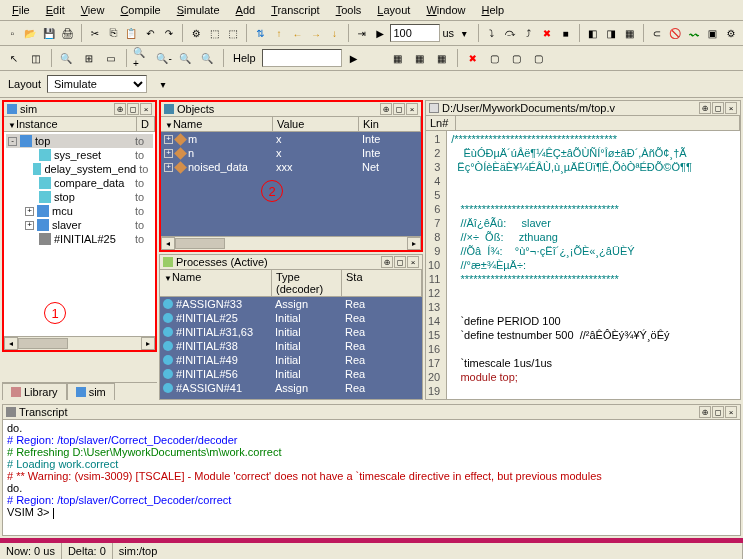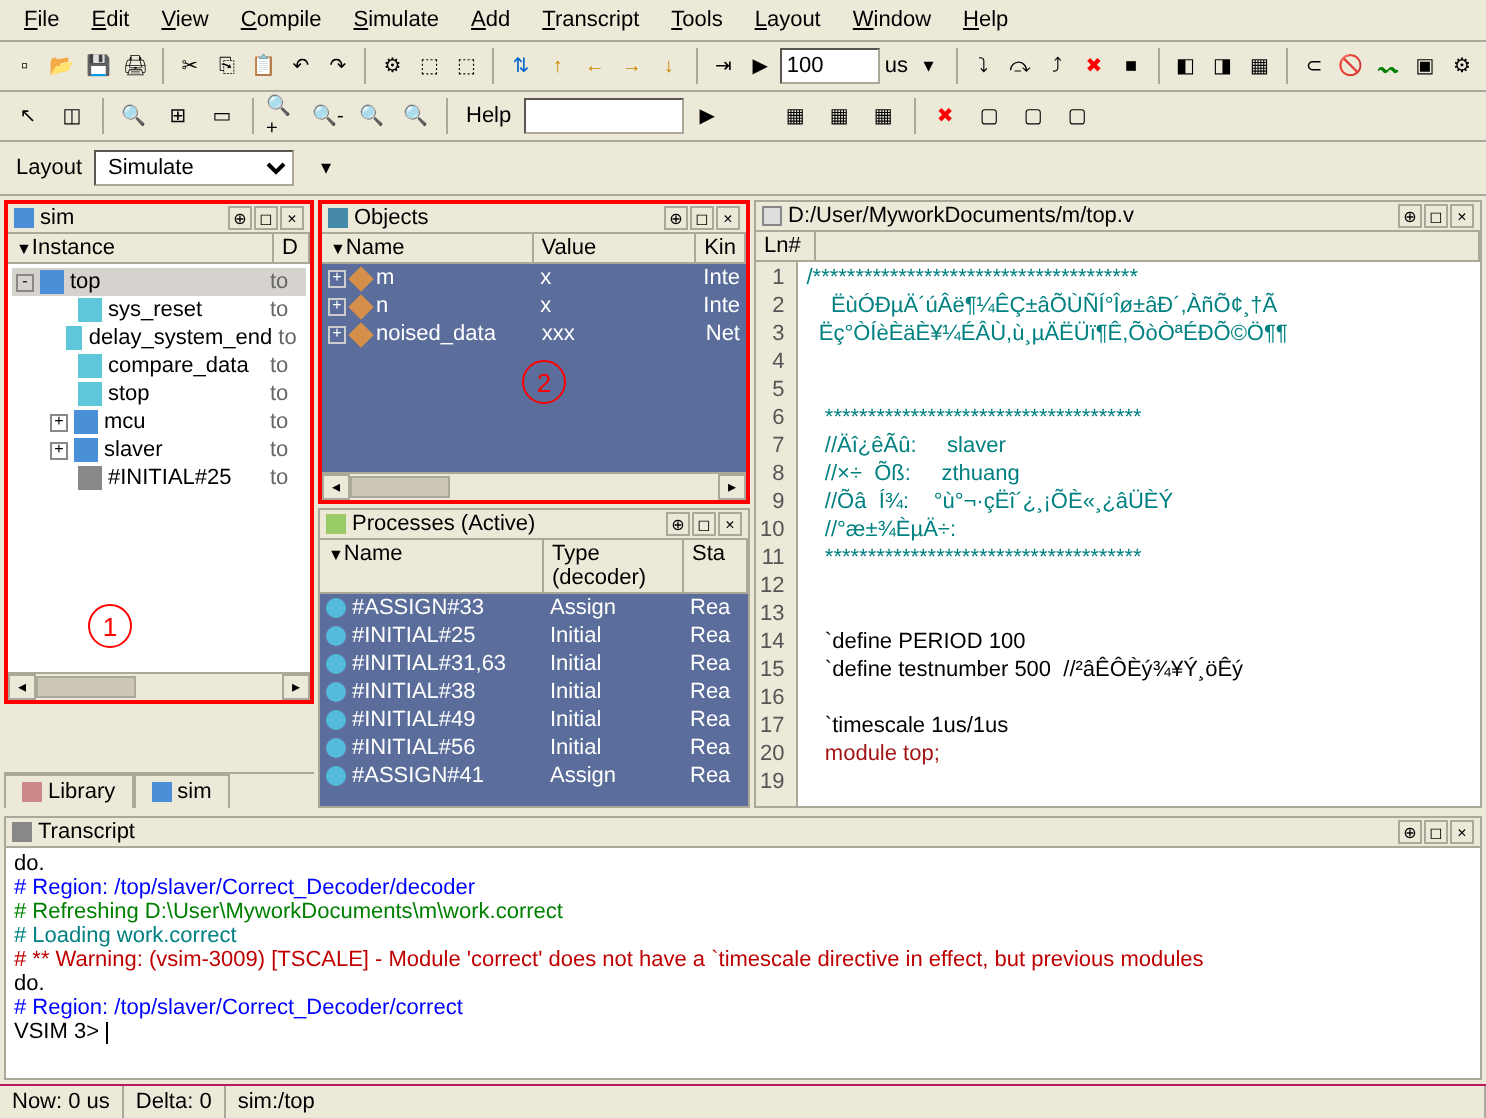--- a/index.html
+++ b/index.html
@@ -11,21 +11,21 @@
 .tbtn { width: 20px; height: 20px; border: 1px solid transparent; display: inline-flex; align-items: center; justify-content: center; font-size: 10px; }
 .sep { width: 1px; height: 18px; background: #aca899; margin: 0 3px; }
 .help-label { margin: 0 4px; }
 .help-input { width: 80px; height: 18px; border: 1px inset #aca899; background: white; padding: 0 2px; }
 .tval { width: 50px; height: 18px; border: 1px inset #aca899; background: white; padding: 0 2px; }
 .layout-bar { display: flex; align-items: center; padding: 3px 8px; border-bottom: 1px solid #aca899; gap: 6px; }
 .layout-select { width: 100px; height: 18px; border: 1px inset #aca899; background: white; padding: 0 2px; }
 
 .main-area { display: flex; flex: 1; overflow: hidden; gap: 2px; padding: 2px; }
 .left-col { width: 155px; display: flex; flex-direction: column; }
-.mid-col { width: 216px; display: flex; flex-direction: column; gap: 2px; }
+.mid-col { width: 264px; display: flex; flex-direction: column; gap: 2px; }
 .right-col { flex: 1; border: 1px solid #aca899; background: white; display: flex; flex-direction: column; }
 
 .pane { border: 1px solid #aca899; background: white; display: flex; flex-direction: column; position: relative; }
 .red-box { border: 2px solid red !important; }
 .pane-title { background: #ece9d8; padding: 1px 3px; display: flex; align-items: center; gap: 3px; border-bottom: 1px solid #aca899; }
 .pane-title-right { margin-left: auto; display: flex; gap: 1px; }
 .tiny-btn { width: 12px; height: 12px; border: 1px solid #aca899; background: #ece9d8; font-size: 8px; display: inline-flex; align-items: center; justify-content: center; }
 
 .col-header { display: flex; background: #ece9d8; border-bottom: 1px solid #aca899; }
 .col-header > div { padding: 1px 4px; border-right: 1px solid #aca899; }
@@ -68,21 +68,21 @@
 .tabs-row { display: flex; background: #ece9d8; border-top: 1px solid #aca899; }
 .tab { padding: 2px 8px; border: 1px solid #aca899; border-bottom: none; background: #ece9d8; display: flex; align-items: center; gap: 3px; }
 
 .transcript-pane { border: 1px solid #aca899; margin: 2px; background: white; display: flex; flex-direction: column; height: 132px; }
 .trans-body { flex: 1; padding: 2px 4px; font-family: 'Courier New', monospace; font-size: 11px; overflow: hidden; }
 .tblue { color: #0000ff; }
 .tgreen { color: #008000; }
 .tteal { color: #008080; }
 .tred { color: #c00000; }
 
-.status-bar { display: flex; border-top: 1px solid #be185d; background: #ece9d8; }
+.status-bar { display: flex; border-top: 5px solid #be185d; background: #ece9d8; }
 .status-cell { padding: 2px 6px; border-right: 1px solid #aca899; }
 
 .hscroll { background:#ece9d8; border-top:1px solid #aca899; height:14px; position:relative; }
 .hscroll .thumb { position:absolute; top:1px; bottom:1px; left:14px; width:50px; background:#cdc7b8; border:1px solid #aca899; }
 .hscroll .arrL, .hscroll .arrR { position:absolute; top:0; bottom:0; width:14px; background:#ece9d8; border:1px solid #aca899; font-size:8px; display:flex; align-items:center; justify-content:center; }
 .hscroll .arrL { left:0; } .hscroll .arrR { right:0; }
 </style>
 </head>
 <body>
 

